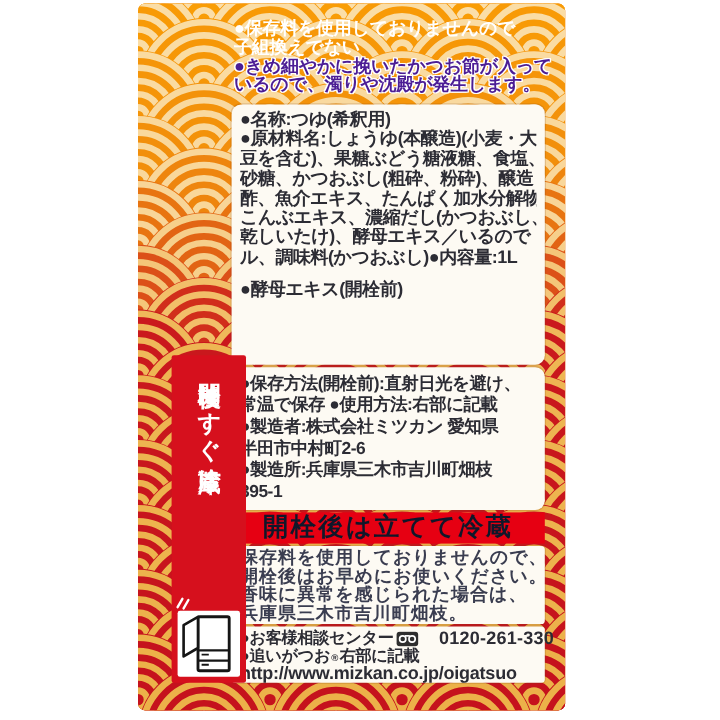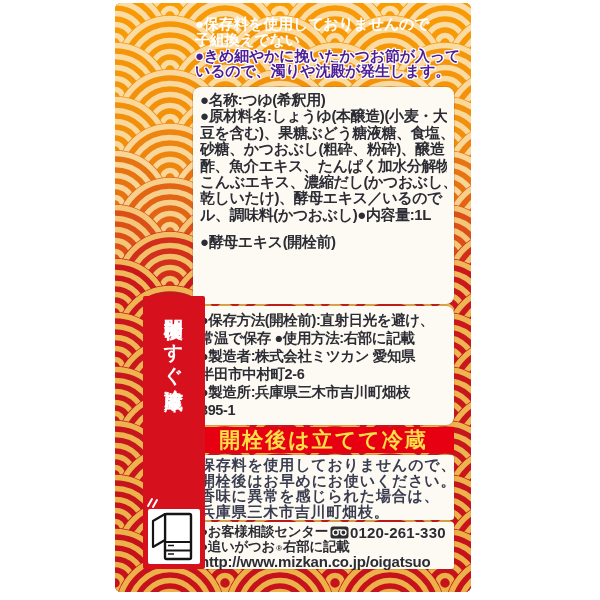--- a/index.html
+++ b/index.html
@@ -37,30 +37,30 @@
   .expiry-line{font-size:15px;line-height:16px;font-weight:bold;margin-top:11px;letter-spacing:-0.4px;white-space:nowrap;}
 
   .box-storage{top:303px;height:119px;}
   .box-storage .line{font-size:14.5px;line-height:18px;font-weight:bold;letter-spacing:-0.4px;}
 
   .upright-banner{
     position:absolute;left:78px;top:424px;width:261px;height:26px;
     background:#e60012;display:flex;align-items:center;justify-content:center;
   }
   .upright-banner span{
-    color:#fde047;font-size:21px;font-weight:bold;letter-spacing:2px;white-space:nowrap;line-height:26px;
+    color:#0f172a;font-size:21px;font-weight:bold;letter-spacing:2px;white-space:nowrap;line-height:26px;
   }
 
   .box-caution{top:452px;height:65px;border-radius:3px;padding:2px 7px;}
   .box-caution .line{font-size:15px;line-height:15.6px;font-weight:bold;letter-spacing:0.8px;color:#3a3d50;}
 
   .box-contact{top:519px;height:47px;border-radius:3px;padding:2px 7px;}
   .contact-row{display:flex;align-items:center;white-space:nowrap;height:16px;}
   .contact-label{font-size:13.5px;font-weight:bold;letter-spacing:-0.3px;}
-  .phone-number{font-size:15px;font-weight:bold;letter-spacing:0.2px;margin-left:0;}
+  .phone-number{font-size:15px;font-weight:bold;letter-spacing:0.2px;margin-left:16px;}
   .freedial{width:19px;height:13px;margin:0 1px 0 2px;flex:0 0 auto;}
   .site-row{display:flex;align-items:flex-end;white-space:nowrap;height:14px;}
   .site-label{font-size:13.5px;font-weight:bold;letter-spacing:-0.3px;line-height:14px;}
   .reg-mark{font-size:8px;line-height:10px;font-weight:bold;margin:0 1px;}
   .url-line{font-size:15px;font-weight:bold;letter-spacing:-0.2px;line-height:16px;}
 
   
   .side-banner{
     position:absolute;left:28px;top:293px;width:62px;height:273px;
     background:#d6101d;border-radius:2px;

